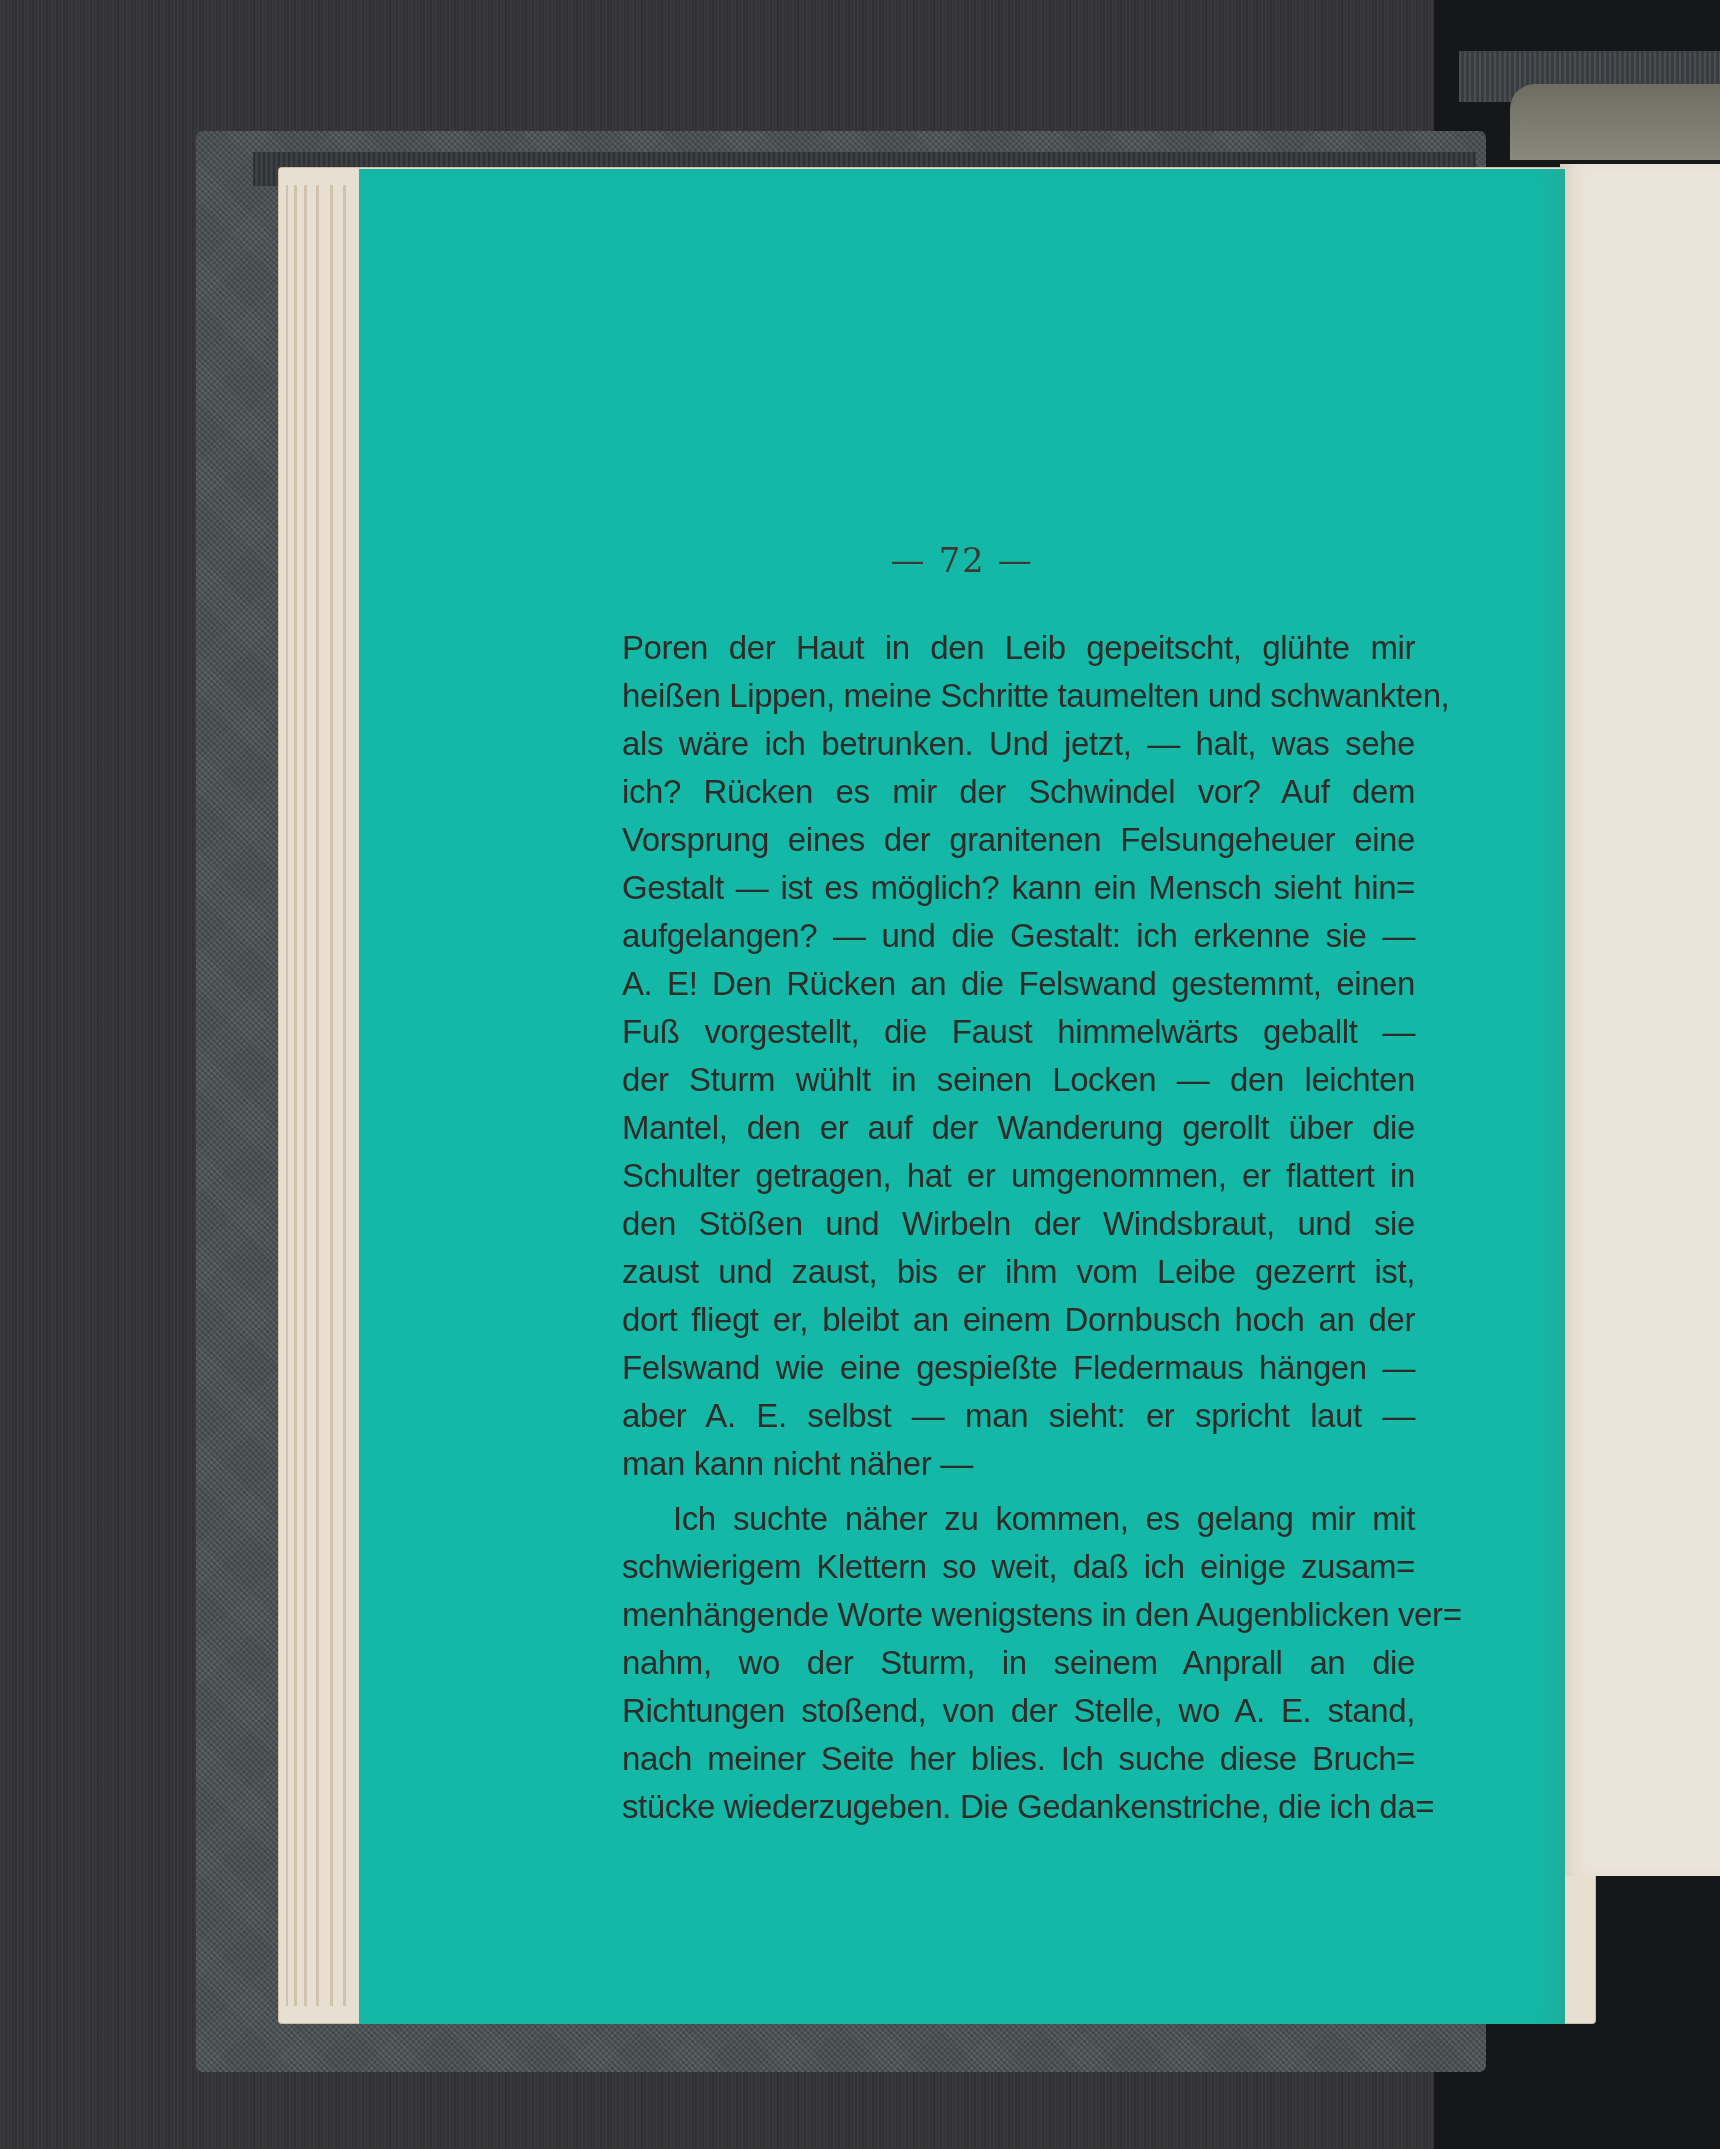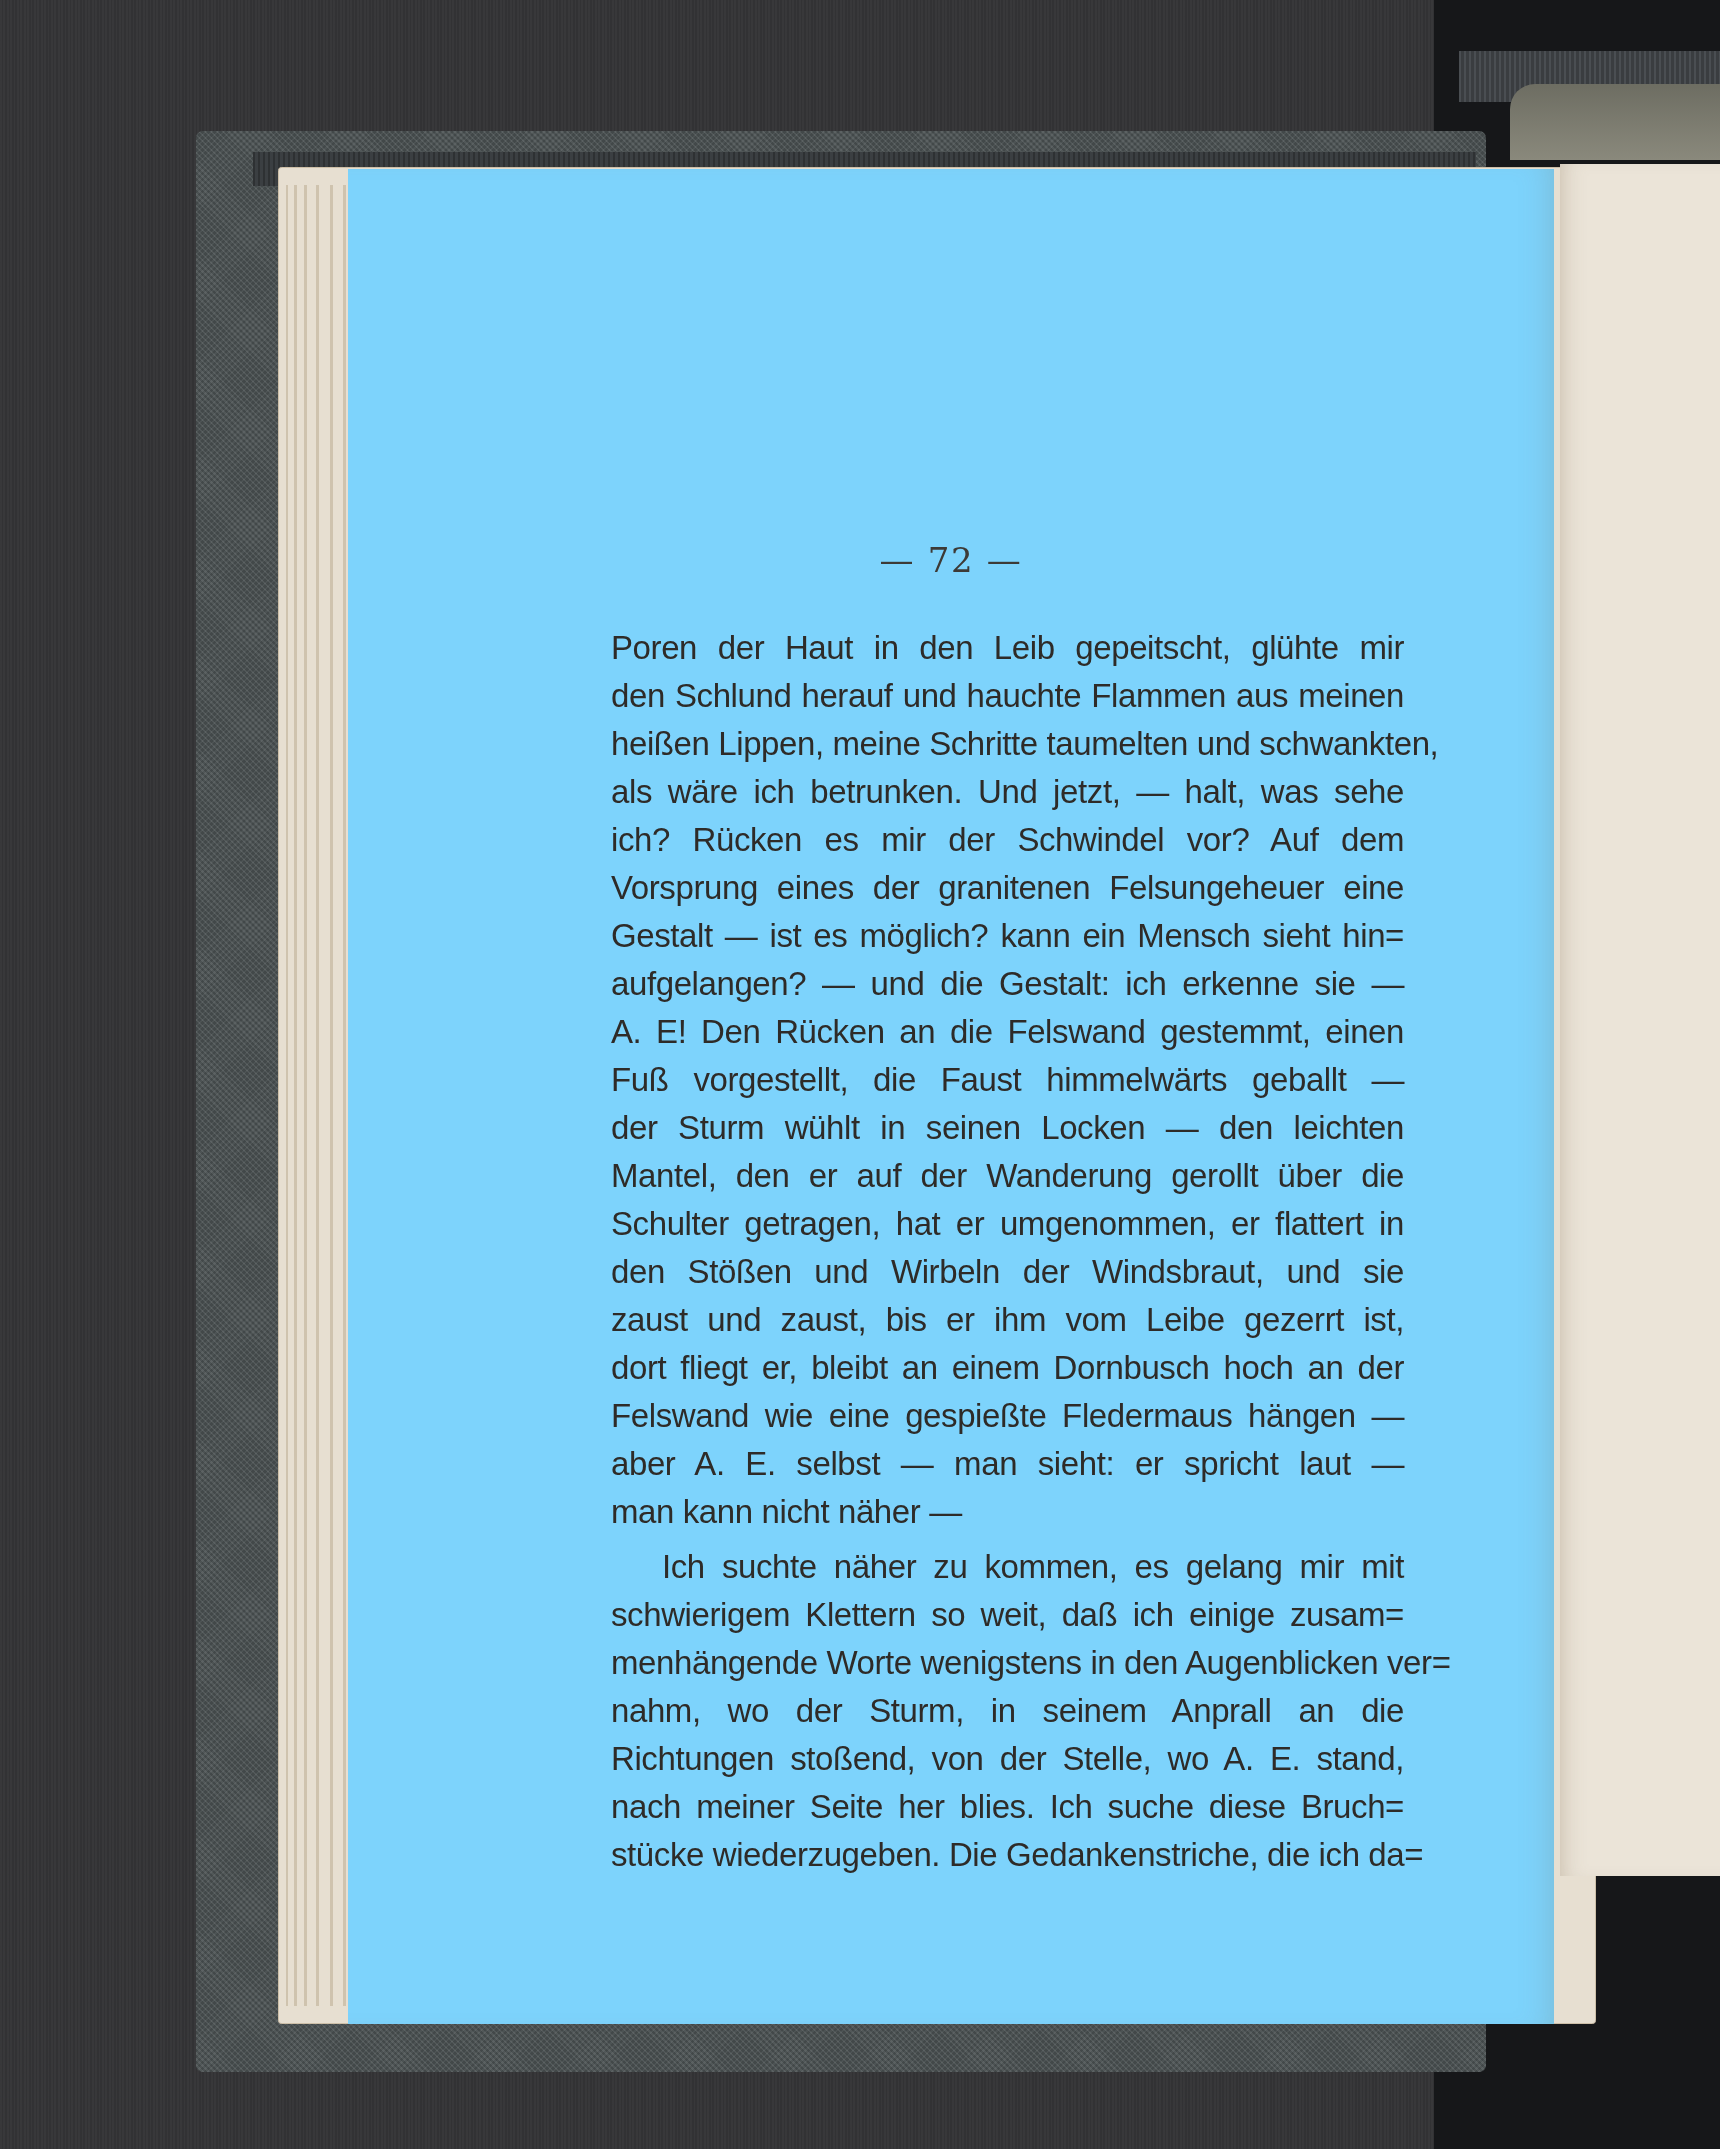--- a/index.html
+++ b/index.html
@@ -42,22 +42,22 @@
   .page-stack {
     position:absolute; left:278px; top:167px; width:1316px; height:1855px;
     background:#e7dfd1;
     border:1.7px solid #cdbfa8;
     border-radius:3.4px;
   }
   .page-stack .leaf {
     position:absolute; top:17px; bottom:17px; width:2.5px; background:#cfc3ae;
   }
   .page {
-    position:absolute; left:348px; top:169px; width:1206px; height:1855px;
-    background:#7dd3fc;
+    position:absolute; left:359px; top:169px; width:1206px; height:1855px;
+    background:#14b8a6;
     box-shadow: inset -25px 0 34px -25px rgba(120,100,70,0.25);
   }
   .facing-page {
     position:absolute; left:1560px; top:164px; width:160px; height:1712px;
     background:#ebe4d8;
     box-shadow: inset 17px 0 25px -17px rgba(120,100,70,0.35);
   }
   .page-number {
     position:absolute; left:0; top:371px; width:1206px;
     text-align:center;
@@ -101,21 +101,20 @@
 </div>
 
 <div class="facing-page"></div>
 
 <div class="page">
   <div class="page-number">— 72 —</div>
 
   <div class="text-block">
     <div>
       <span class="line">Poren der Haut in den Leib gepeitscht, glühte mir</span>
-      <span class="line">den Schlund herauf und hauchte Flammen aus meinen</span>
       <span class="line">heißen Lippen, meine Schritte taumelten und schwankten,</span>
       <span class="line">als wäre ich betrunken. Und jetzt, — halt, was sehe</span>
       <span class="line">ich? Rücken es mir der Schwindel vor? Auf dem</span>
       <span class="line">Vorsprung eines der granitenen Felsungeheuer eine</span>
       <span class="line">Gestalt — ist es möglich? kann ein Mensch sieht hin=</span>
       <span class="line">aufgelangen? — und die Gestalt: ich erkenne sie —</span>
       <span class="line">A. E! Den Rücken an die Felswand gestemmt, einen</span>
       <span class="line">Fuß vorgestellt, die Faust himmelwärts geballt —</span>
       <span class="line">der Sturm wühlt in seinen Locken — den leichten</span>
       <span class="line">Mantel, den er auf der Wanderung gerollt über die</span>

